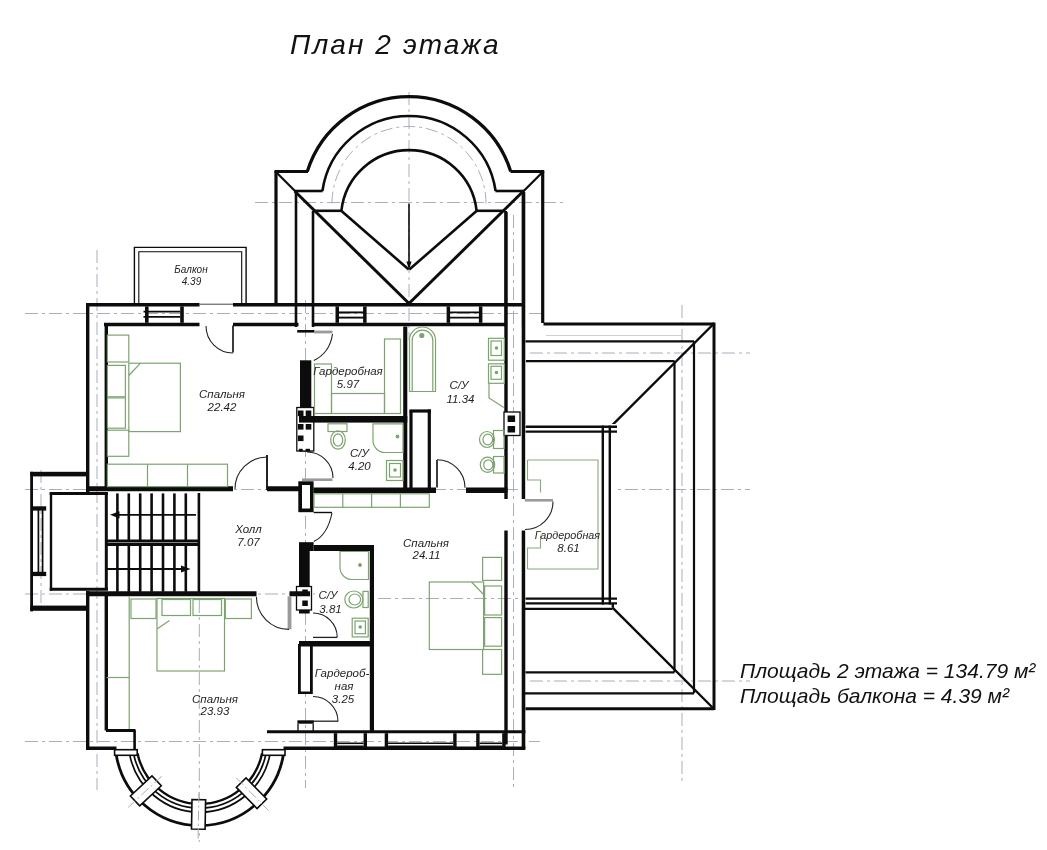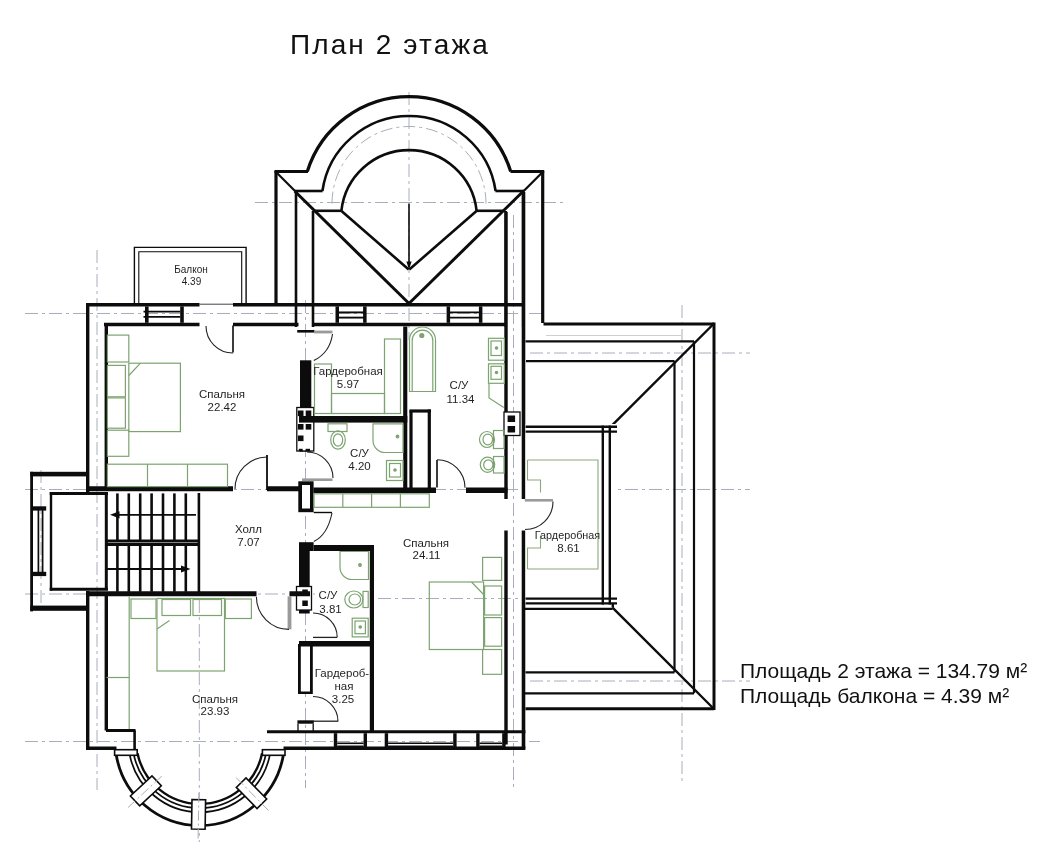--- a/index.html
+++ b/index.html
@@ -1,16 +1,16 @@
 <!DOCTYPE html>
 <html><head>
 <meta charset="utf-8">
 <style>
 html,body{margin:0;padding:0;background:#ffffff;}
-#page{position:relative;width:1047px;height:850px;background:#b91c1c;overflow:hidden;will-change:transform;}
+#page{position:relative;width:1047px;height:850px;background:#b91c1c;overflow:hidden;will-change:transform;font-style:italic;}
 svg{display:block;}
 text{font-family:"Liberation Sans", sans-serif;fill:#1f1f1f;}
 .lbl{font-size:11.5px;}
 .lbs{font-size:10px;}
 </style>
 </head>
 <body>
 <div id="page">
 <svg width="1047" height="850" viewBox="0 0 1047 850">
 <defs></defs>

